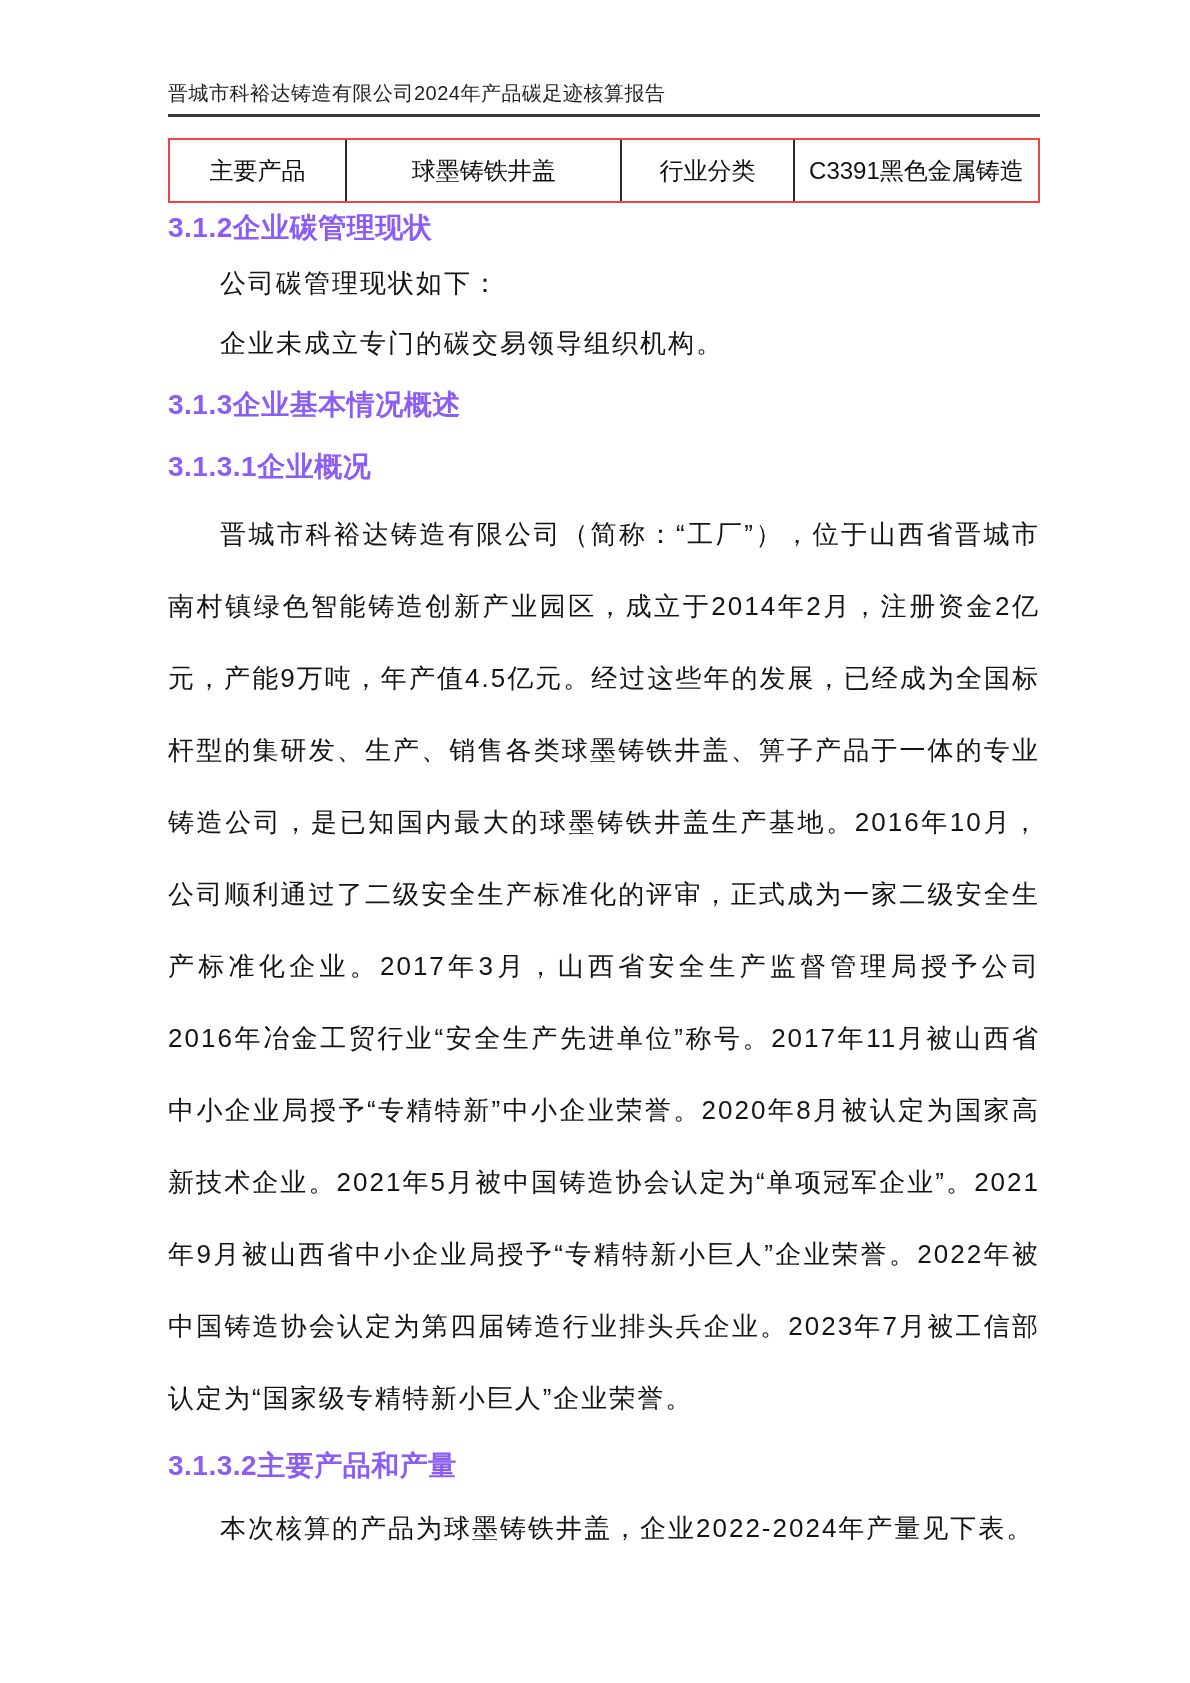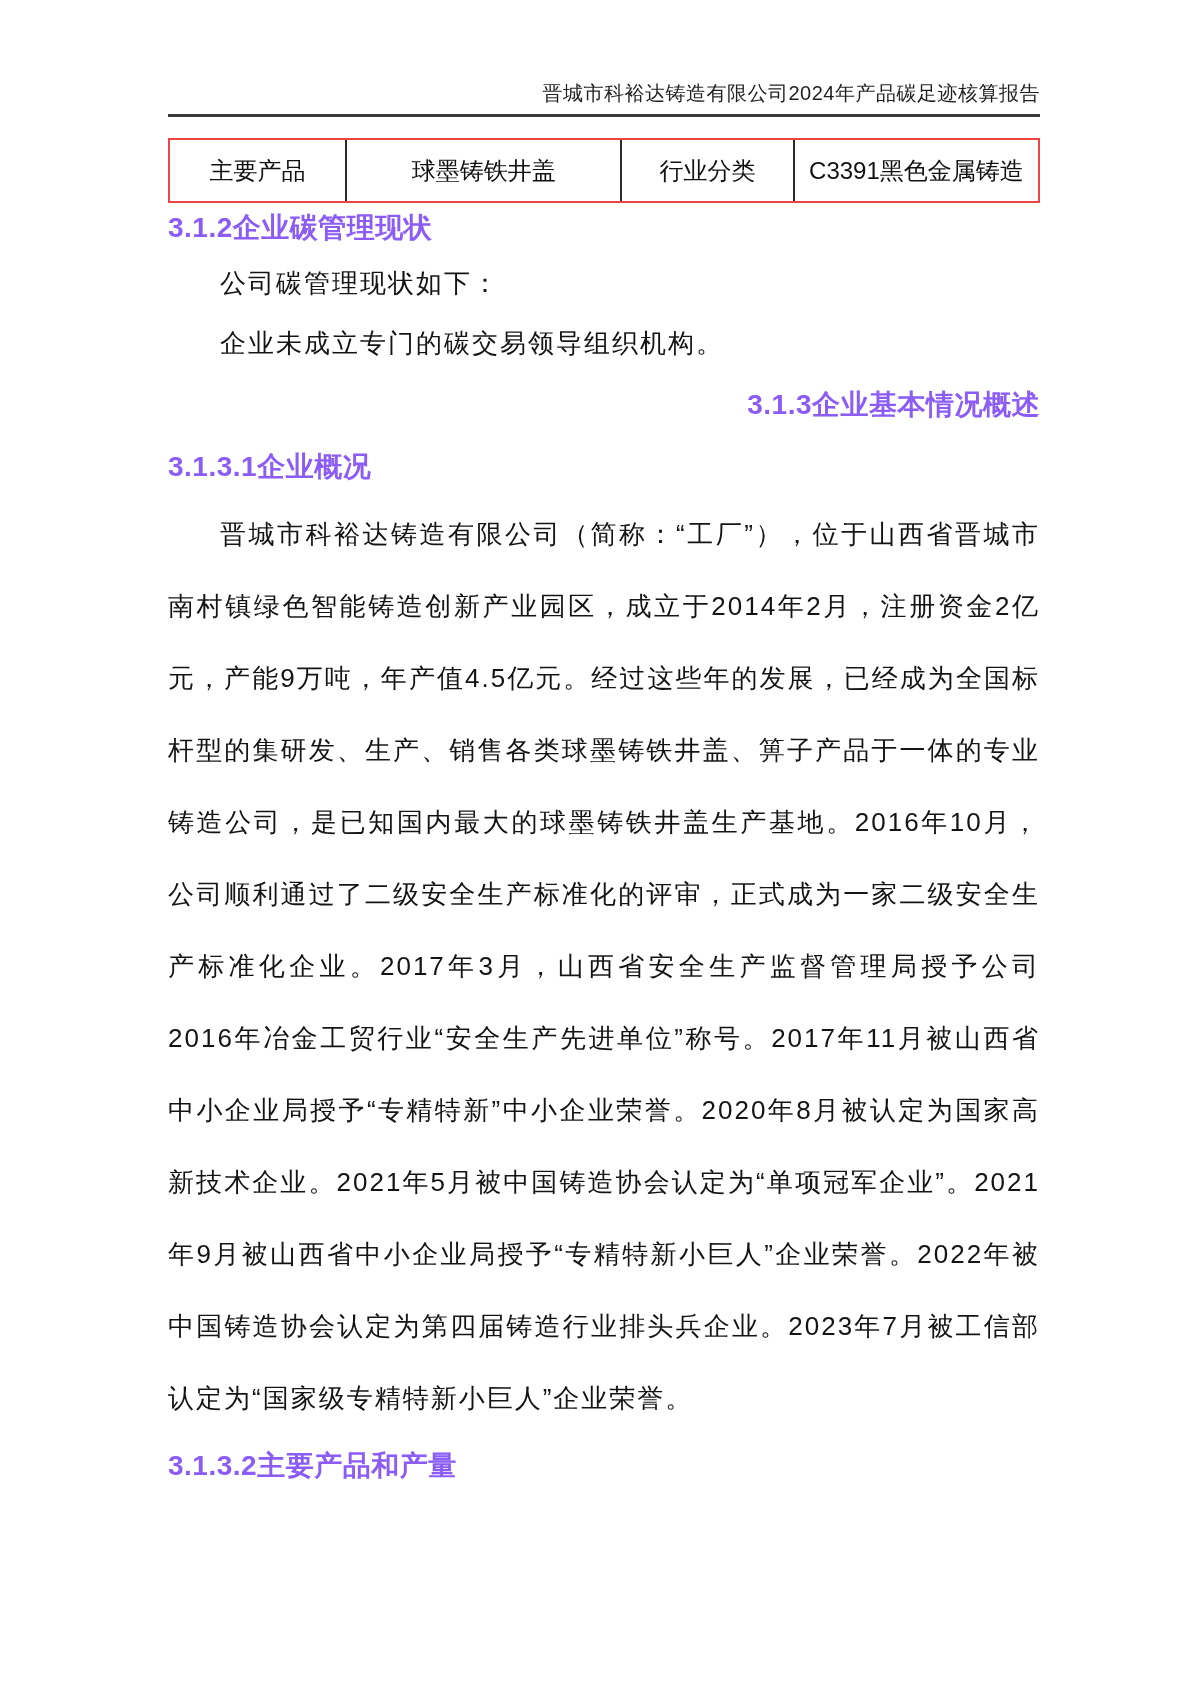--- a/index.html
+++ b/index.html
@@ -17,21 +17,21 @@
     overflow: hidden;
   }
 
   
   .doc-header {
     padding-top: 80px;
     padding-bottom: 8px;
     border-bottom: 3px solid #3a3a3a;
   }
   .doc-header .title {
-    text-align: right;
+    text-align: left;
     font-size: 20px;
     line-height: 26px;
     letter-spacing: 0.5px;
     color: #1f1f1f;
     font-weight: 400;
   }
 
   
   .info-table {
     margin-top: 21px;
@@ -57,21 +57,21 @@
 
   
   .hd {
     font-size: 28px;
     font-weight: 700;
     color: #8b5cf6;
     letter-spacing: 0.5px;
     white-space: nowrap;
   }
   .hd-312  { line-height: 50px; }
-  .hd-313  { line-height: 62px; text-align: right; }
+  .hd-313  { line-height: 62px; }
   .hd-3131 { line-height: 62px; }
   .hd-3132 { line-height: 64px; }
 
   
   .para {
     font-size: 26px;
     color: #141414;
     letter-spacing: 2px;
     text-indent: 2em;
   }
@@ -117,15 +117,16 @@
   <p class="para para-short2">企业未成立专门的碳交易领导组织机构。</p>
 
   <div class="hd hd-313">3.1.3企业基本情况概述</div>
 
   <div class="hd hd-3131">3.1.3.1企业概况</div>
 
   <p class="para para-long">晋城市科裕达铸造有限公司（简称：“工厂”），位于山西省晋城市南村镇绿色智能铸造创新产业园区，成立于2014年2月，注册资金2亿元，产能9万吨，年产值4.5亿元。经过这些年的发展，已经成为全国标杆型的集研发、生产、销售各类球墨铸铁井盖、箅子产品于一体的专业铸造公司，是已知国内最大的球墨铸铁井盖生产基地。2016年10月，公司顺利通过了二级安全生产标准化的评审，正式成为一家二级安全生产标准化企业。2017年3月，山西省安全生产监督管理局授予公司2016年冶金工贸行业“安全生产先进单位”称号。2017年11月被山西省中小企业局授予“专精特新”中小企业荣誉。2020年8月被认定为国家高新技术企业。2021年5月被中国铸造协会认定为“单项冠军企业”。2021年9月被山西省中小企业局授予“专精特新小巨人”企业荣誉。2022年被中国铸造协会认定为第四届铸造行业排头兵企业。2023年7月被工信部认定为“国家级专精特新小巨人”企业荣誉。</p>
 
   <div class="hd hd-3132">3.1.3.2主要产品和产量</div>
 
+  <p class="para para-final">本次核算的产品为球墨铸铁井盖，企业2022-2024年产量见下表。</p>
 
 
 </div>
 
 </body></html>

